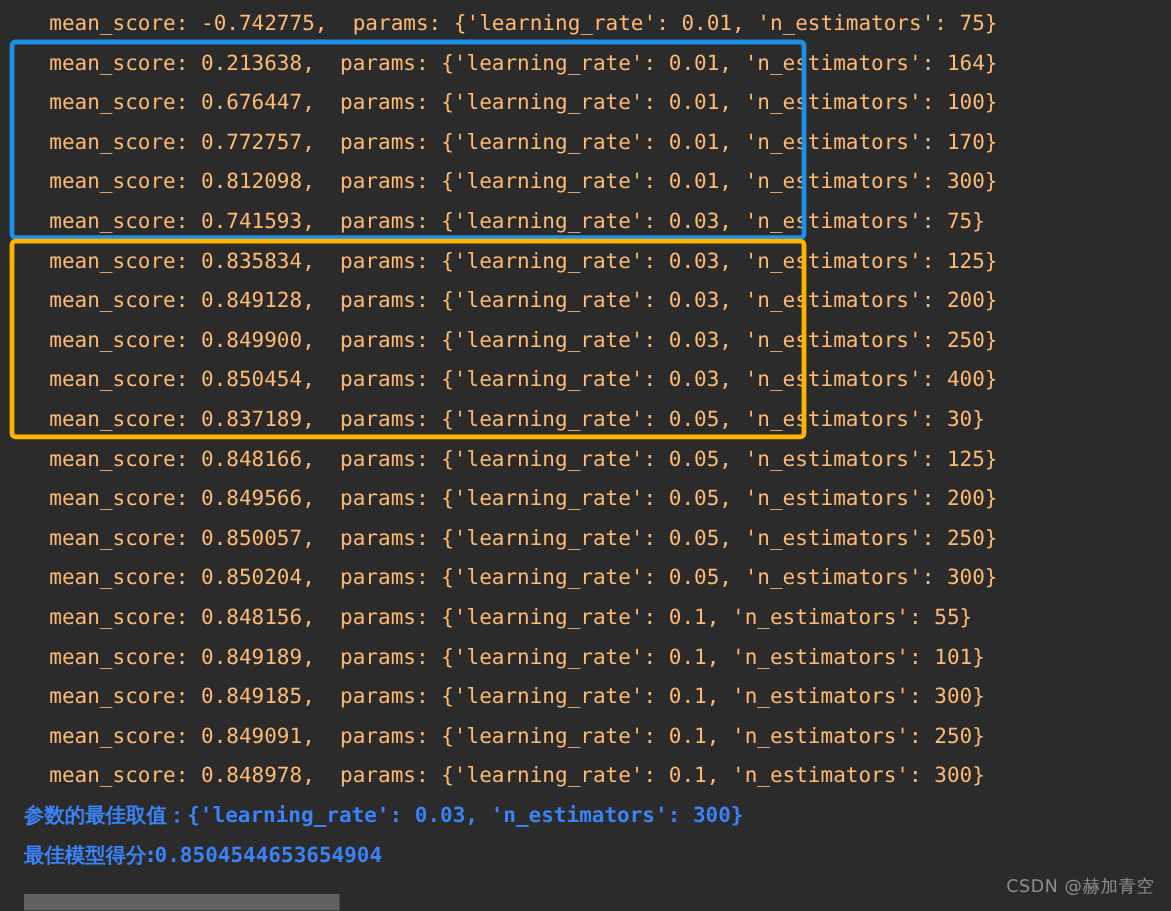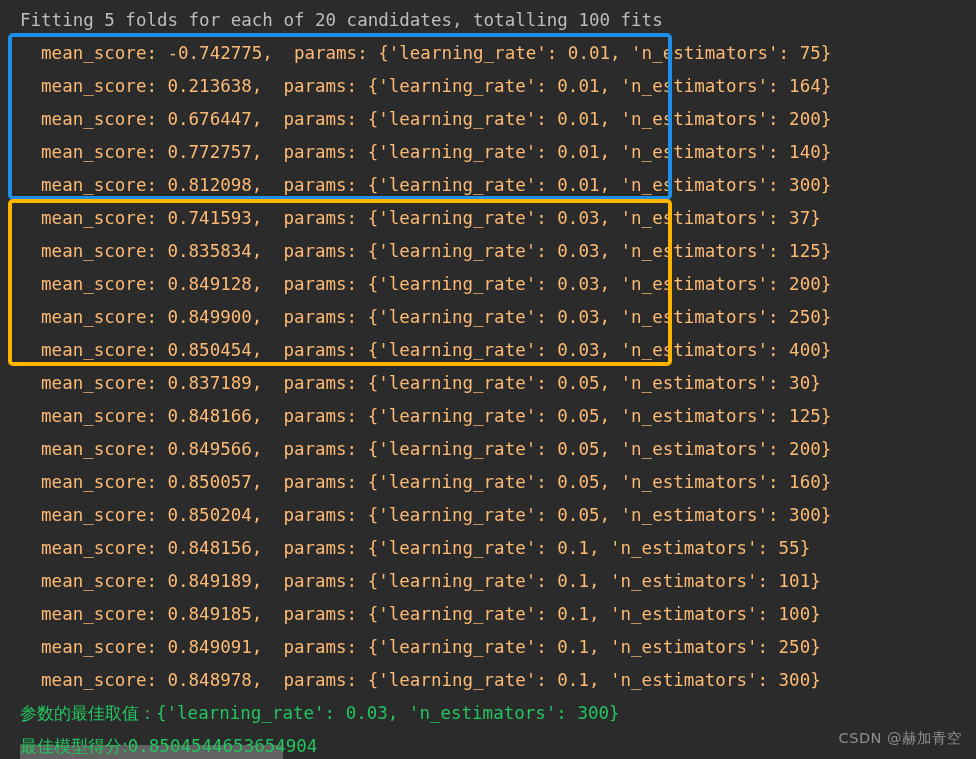--- a/index.html
+++ b/index.html
@@ -33,21 +33,22 @@
     letter-spacing: 0px;
     position: relative;
     z-index: 2;
   }
   .line.header {
     color: #bdbdbd;
   }
   .line.cjk {
     font-family: "DejaVu Sans", "Liberation Sans", sans-serif;
     font-size: 17px;
-    color: #22c55e;
+    color: #3b82f6;
+    font-weight: bold;
   }
   .line.cjk .mono {
     font-family: "DejaVu Sans Mono", "Liberation Mono", monospace;
     font-size: 17.5px;
   }
   
   .hl-box {
     position: absolute;
     box-sizing: border-box;
     z-index: 5;
@@ -95,40 +96,39 @@
 </style>
 </head>
 <body>
 
 <div id="screen" style="background: rgb(43, 43, 43);">
 
   <div id="selection-bar"></div>
 
   <div class="console">
 
-    <div class="line header">Fitting 5 folds for each of 20 candidates, totalling 100 fits</div>
 
     <div class="line">  mean_score: -0.742775,  params: {'learning_rate': 0.01, 'n_estimators': 75}</div>
     <div class="line">  mean_score: 0.213638,  params: {'learning_rate': 0.01, 'n_estimators': 164}</div>
-    <div class="line">  mean_score: 0.676447,  params: {'learning_rate': 0.01, 'n_estimators': 200}</div>
-    <div class="line">  mean_score: 0.772757,  params: {'learning_rate': 0.01, 'n_estimators': 140}</div>
+    <div class="line">  mean_score: 0.676447,  params: {'learning_rate': 0.01, 'n_estimators': 100}</div>
+    <div class="line">  mean_score: 0.772757,  params: {'learning_rate': 0.01, 'n_estimators': 170}</div>
     <div class="line">  mean_score: 0.812098,  params: {'learning_rate': 0.01, 'n_estimators': 300}</div>
-    <div class="line">  mean_score: 0.741593,  params: {'learning_rate': 0.03, 'n_estimators': 37}</div>
+    <div class="line">  mean_score: 0.741593,  params: {'learning_rate': 0.03, 'n_estimators': 75}</div>
     <div class="line">  mean_score: 0.835834,  params: {'learning_rate': 0.03, 'n_estimators': 125}</div>
     <div class="line">  mean_score: 0.849128,  params: {'learning_rate': 0.03, 'n_estimators': 200}</div>
     <div class="line">  mean_score: 0.849900,  params: {'learning_rate': 0.03, 'n_estimators': 250}</div>
     <div class="line">  mean_score: 0.850454,  params: {'learning_rate': 0.03, 'n_estimators': 400}</div>
     <div class="line">  mean_score: 0.837189,  params: {'learning_rate': 0.05, 'n_estimators': 30}</div>
     <div class="line">  mean_score: 0.848166,  params: {'learning_rate': 0.05, 'n_estimators': 125}</div>
     <div class="line">  mean_score: 0.849566,  params: {'learning_rate': 0.05, 'n_estimators': 200}</div>
-    <div class="line">  mean_score: 0.850057,  params: {'learning_rate': 0.05, 'n_estimators': 160}</div>
+    <div class="line">  mean_score: 0.850057,  params: {'learning_rate': 0.05, 'n_estimators': 250}</div>
     <div class="line">  mean_score: 0.850204,  params: {'learning_rate': 0.05, 'n_estimators': 300}</div>
     <div class="line">  mean_score: 0.848156,  params: {'learning_rate': 0.1, 'n_estimators': 55}</div>
     <div class="line">  mean_score: 0.849189,  params: {'learning_rate': 0.1, 'n_estimators': 101}</div>
-    <div class="line">  mean_score: 0.849185,  params: {'learning_rate': 0.1, 'n_estimators': 100}</div>
+    <div class="line">  mean_score: 0.849185,  params: {'learning_rate': 0.1, 'n_estimators': 300}</div>
     <div class="line">  mean_score: 0.849091,  params: {'learning_rate': 0.1, 'n_estimators': 250}</div>
     <div class="line">  mean_score: 0.848978,  params: {'learning_rate': 0.1, 'n_estimators': 300}</div>
 
     <div class="line cjk"><span>参数的最佳取值：</span><span class="mono">{'learning_rate': 0.03, 'n_estimators': 300}</span></div>
 
     <div class="line cjk"><span>最佳模型得分:</span><span class="mono">0.8504544653654904</span></div>
 
   </div>
 
   <div class="hl-box" id="box-blue" style="border-color: rgb(30, 144, 232);"></div>

